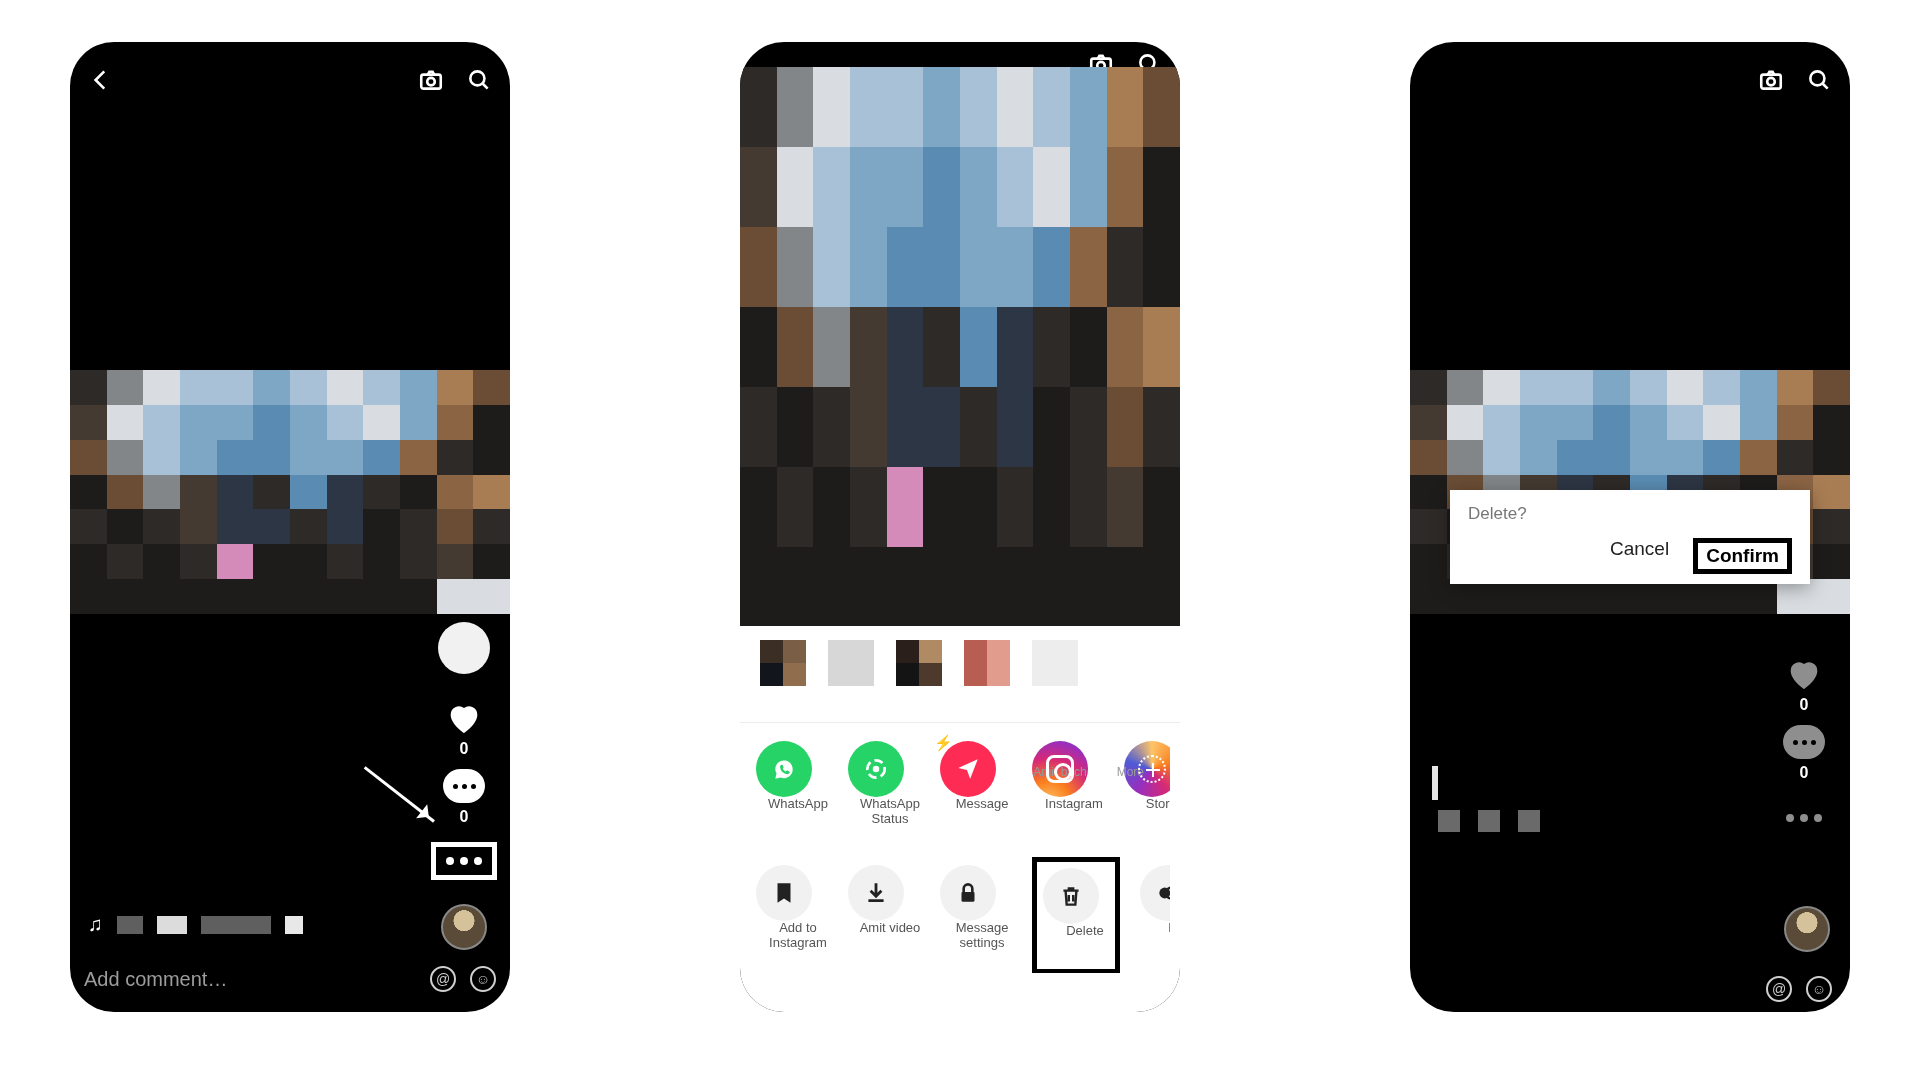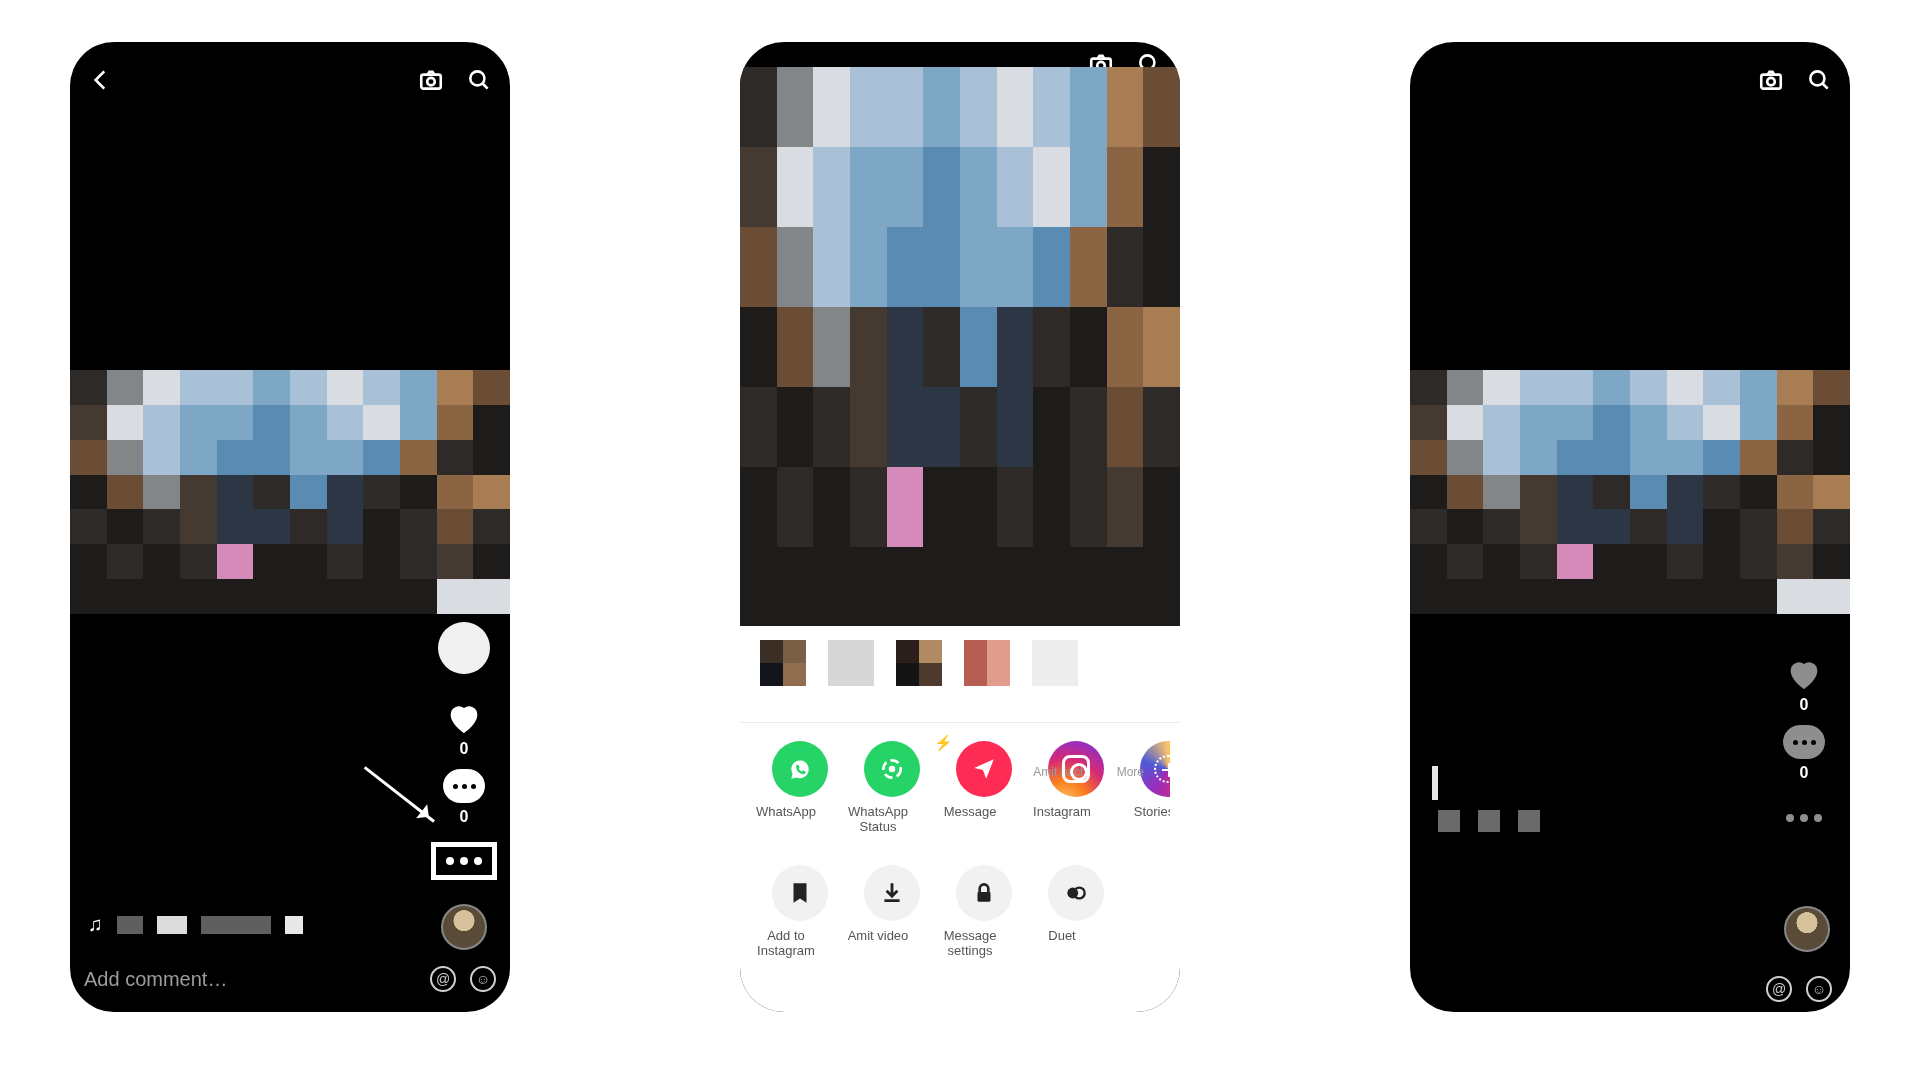--- a/index.html
+++ b/index.html
@@ -151,21 +151,21 @@
   .mini.blank{background:#ededed;}
   .contact-lbls{position:absolute;top:92px;left:0;right:0;display:flex;justify-content:flex-end;gap:30px;padding-right:26px;font-size:12px;color:#9a9a9a;margin-top:47px;}
   .bolt{position:absolute;top:108px;left:184px;font-size:15px;color:#f7a400;}
 
   .hr{height:1px;background:#ececec;margin:0 -10px;}
 
   .share-row, .action-row {
     height:120px; display:flex; gap:20px; align-items:flex-start;
     padding:18px 6px 0; overflow:hidden;
   }
-  .opt { width:72px; display:flex; flex-direction:column; align-items:flex-end; gap:8px; }
+  .opt { width:72px; display:flex; flex-direction:column; align-items:flex-start; gap:0; }
   .opt .circle {
     width:56px;height:56px;border-radius:50%;
     display:flex;align-items:center;justify-content:center;
     color:#fff;
   }
   .opt .lbl { font-size:13px; color:#555; text-align:center; line-height:1.15; width:84px; }
   .c-wa{background:#25d366;} .c-msg{background:#fe2c55;} .c-ig{background:radial-gradient(circle at 30% 110%,#fdc468 0%,#fa7e1e 30%,#d62976 60%,#962fbf 85%,#4f5bd5 100%);}
   .c-ig .ring{width:28px;height:28px;border:3px solid #fff;border-radius:8px;position:relative;}
   .c-ig .ring::after{content:"";position:absolute;top:5px;left:5px;width:12px;height:12px;border:3px solid #fff;border-radius:50%;}
   .c-st{background:conic-gradient(#fdc468,#fa7e1e,#d62976,#962fbf,#4f5bd5,#fdc468);}
@@ -574,20 +574,30 @@
       </div>
       <div class="opt">
         <div class="circle c-grey">
           <svg viewBox="0 0 24 24">
               <rect x="6" y="11" width="12" height="9" rx="1"></rect>
               <path d="M8 11V8a4 4 0 0 1 8 0v3" style="fill:none;stroke:#222;stroke-width:2.4;"></path>
             </svg>
         </div>
         <span class="lbl">Message settings</span>
       </div>
+      <div class="delete-wrap">
+        <div class="opt">
+          <div class="circle c-grey">
+            <svg viewBox="0 0 24 24">
+                <path d="M5 7h14M10 7V5h4v2M7 7l1 13h8l1-13M10 11v6M14 11v6" style="fill:none;stroke:#222;stroke-width:2.2;"></path>
+              </svg>
+          </div>
+          <span class="lbl">Delete</span>
+        </div>
+      </div>
       <div class="opt">
         <div class="circle c-grey">
           <svg viewBox="0 0 24 24">
               <circle cx="9" cy="12" r="5"></circle>
               <circle cx="15" cy="12" r="5" style="fill:none;stroke:#222;stroke-width:2.2;"></circle>
             </svg>
         </div>
         <span class="lbl">Duet</span>
       </div>
     </div>
@@ -736,13 +746,22 @@
       <div class="sq"></div>
       <div class="sq"></div>
   </div>
 
   <div class="avatar-small"></div>
   <div class="bottom-icons">
     <div class="circ">@</div>
     <div class="circ">☺</div>
   </div>
 
+  <div class="dialog">
+    <div class="q">Delete?</div>
+    <div class="btns">
+      <span class="cancel">Cancel</span>
+      <span class="confirm-box">
+        <span class="confirm">Confirm</span>
+      </span>
+    </div>
+  </div>
 </div>
 
 </body></html>

